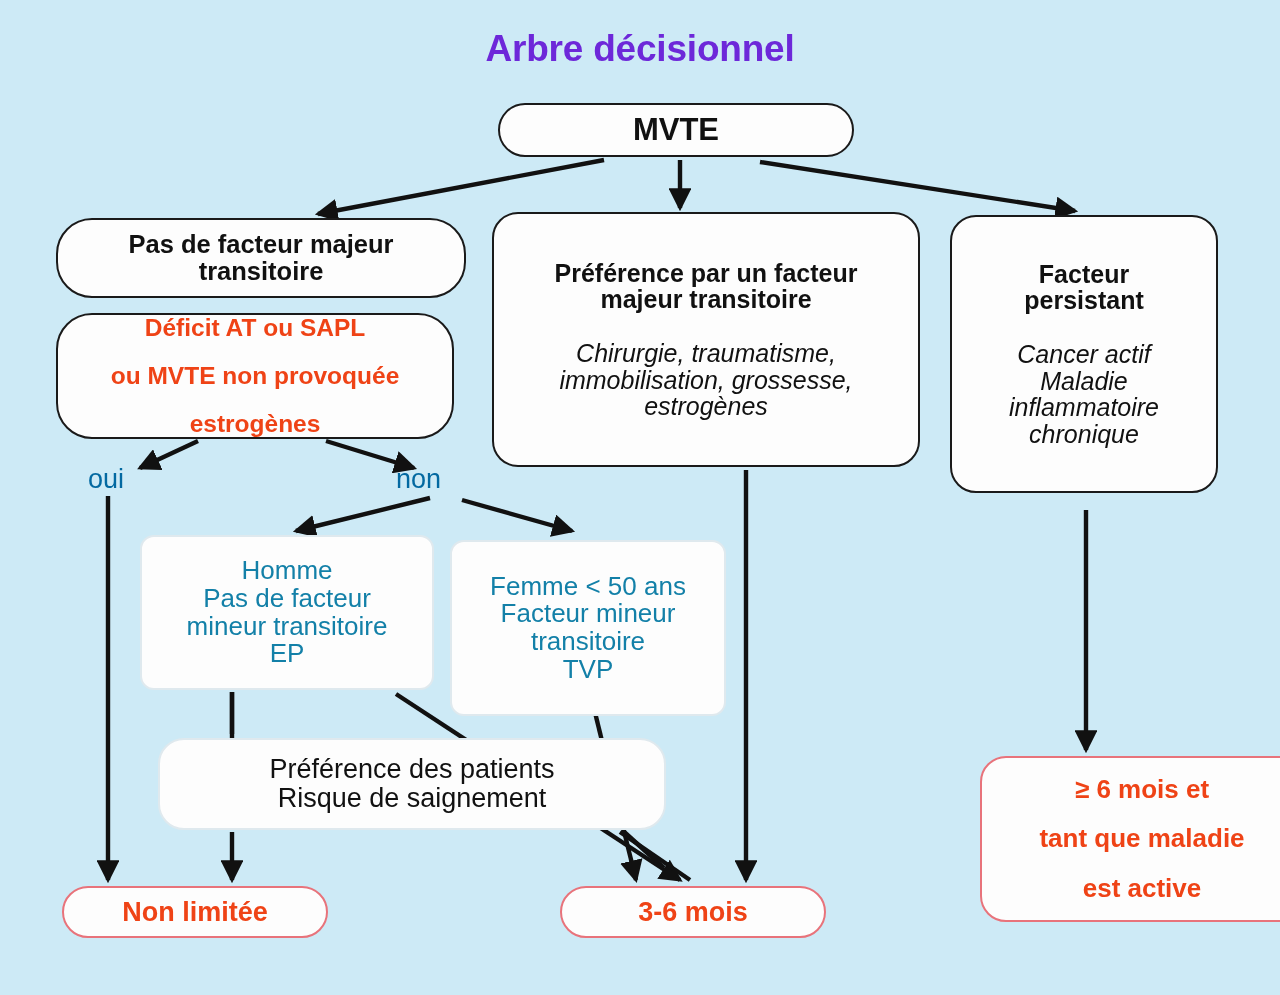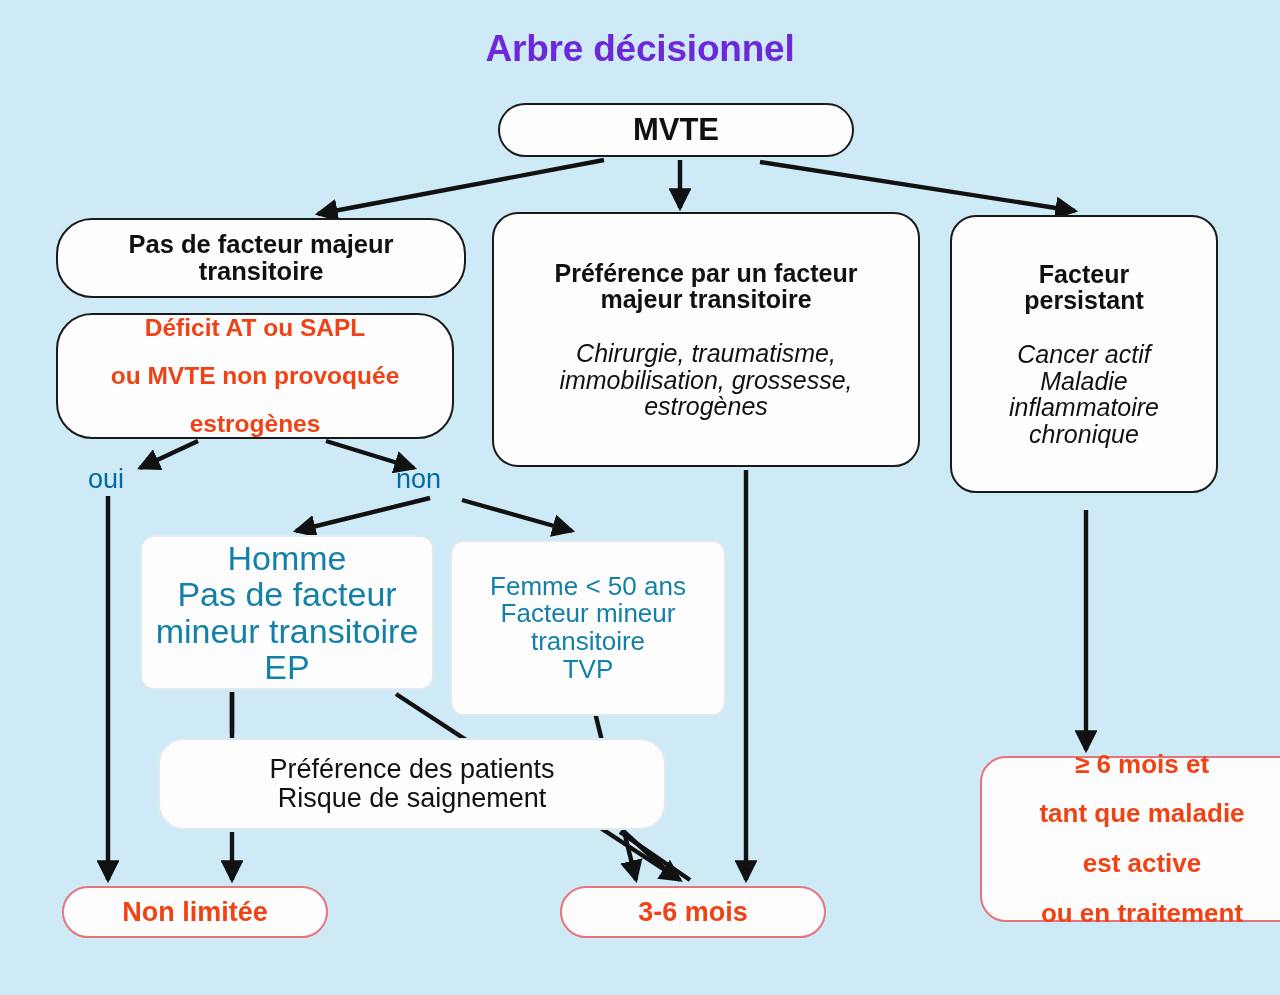--- a/index.html
+++ b/index.html
@@ -54,21 +54,21 @@
     position:absolute; z-index:3;
     color:#0369a1; font-size:27px; font-weight:normal;
   }
 
   
   #n-mvte      { left:498px;  top:103px; width:356px; height:54px; font-size:31px; }
   #n-nofactor  { left:56px;   top:218px; width:410px; height:80px; font-size:25.5px; }
   #n-deficit   { left:56px;   top:313px; width:398px; height:126px; font-size:24.5px; }
   #n-provoquee { left:492px;  top:212px; width:428px; height:255px; font-size:25px; }
   #n-persist   { left:950px;  top:215px; width:268px; height:278px; font-size:25px; }
-  #n-homme     { left:140px;  top:535px; width:294px; height:155px; font-size:34px; }
+  #n-homme     { left:140px;  top:535px; width:294px; height:155px; font-size:26px; }
   #n-femme     { left:450px;  top:540px; width:276px; height:176px; font-size:26px; }
   #n-risque    { left:158px;  top:738px; width:508px; height:92px; font-size:27px; }
   #n-nonlim    { left:62px;   top:886px; width:266px; height:52px; font-size:27px; }
   #n-36mois    { left:560px;  top:886px; width:266px; height:52px; font-size:27px; }
   #n-6mois     { left:980px;  top:756px; width:324px; height:166px; font-size:26px; }
 
   #lbl-oui { left:88px;  top:464px; }
   #lbl-non { left:396px; top:464px; }
 </style>
 </head>
@@ -179,19 +179,18 @@
   </div>
 
   <div class="node pill soft-red-border orange-txt" id="n-36mois">
     <span>3-6 mois</span>
   </div>
 
   <div class="node rrect soft-red-border orange-txt" id="n-6mois">
     <span>≥ 6 mois et</span>
     <span>tant que maladie</span>
     <span>est active</span>
-    <span>ou en traitement</span>
   </div>
 
   <div class="edge-label" id="lbl-oui">oui</div>
   <div class="edge-label" id="lbl-non">non</div>
 
 </div>
 
 </body></html>

